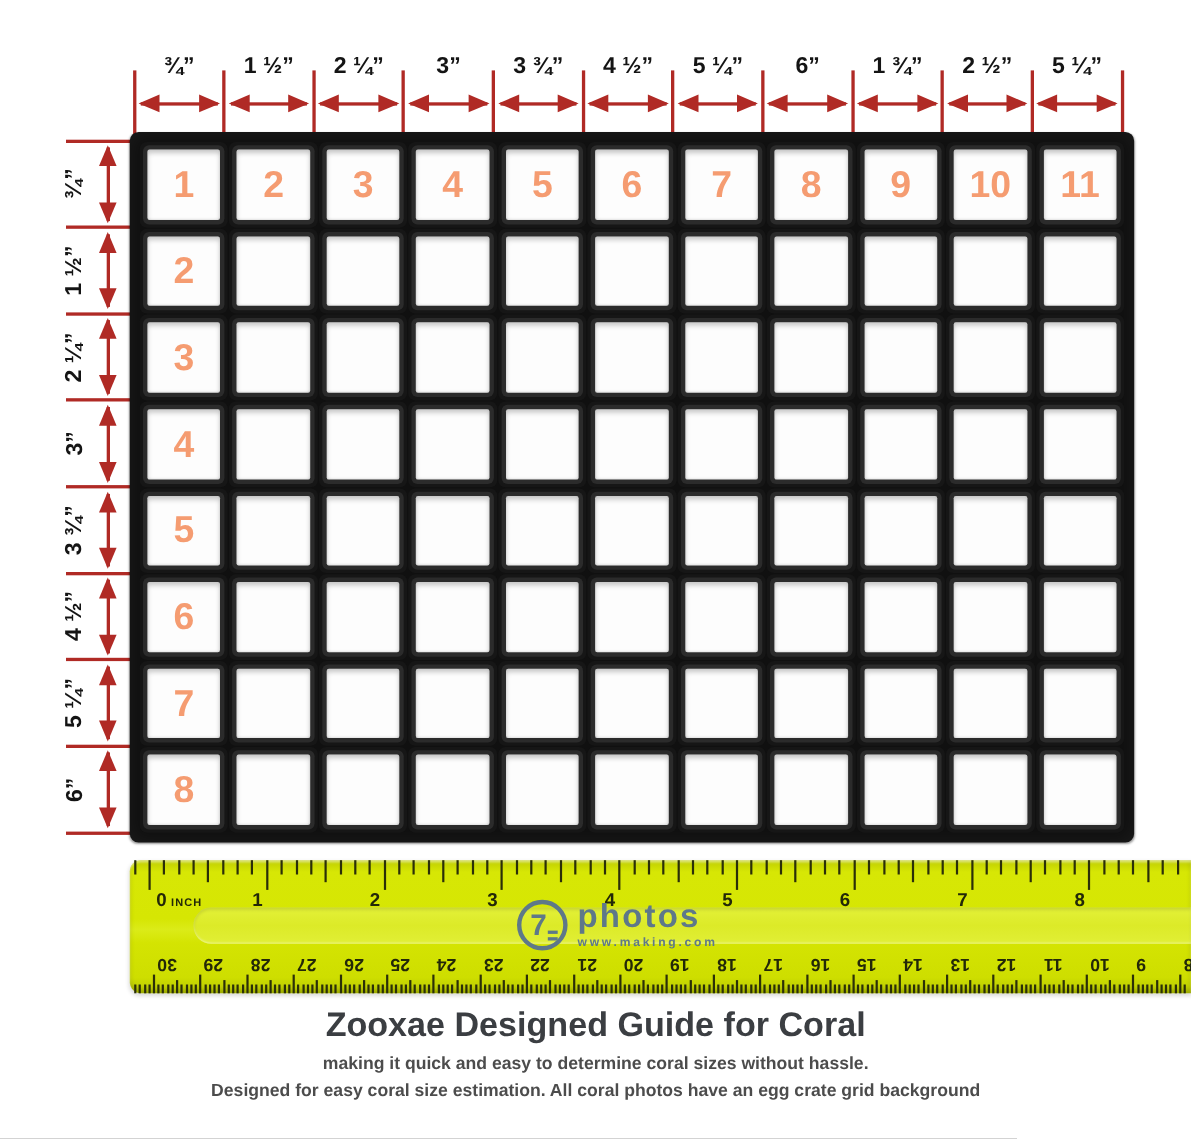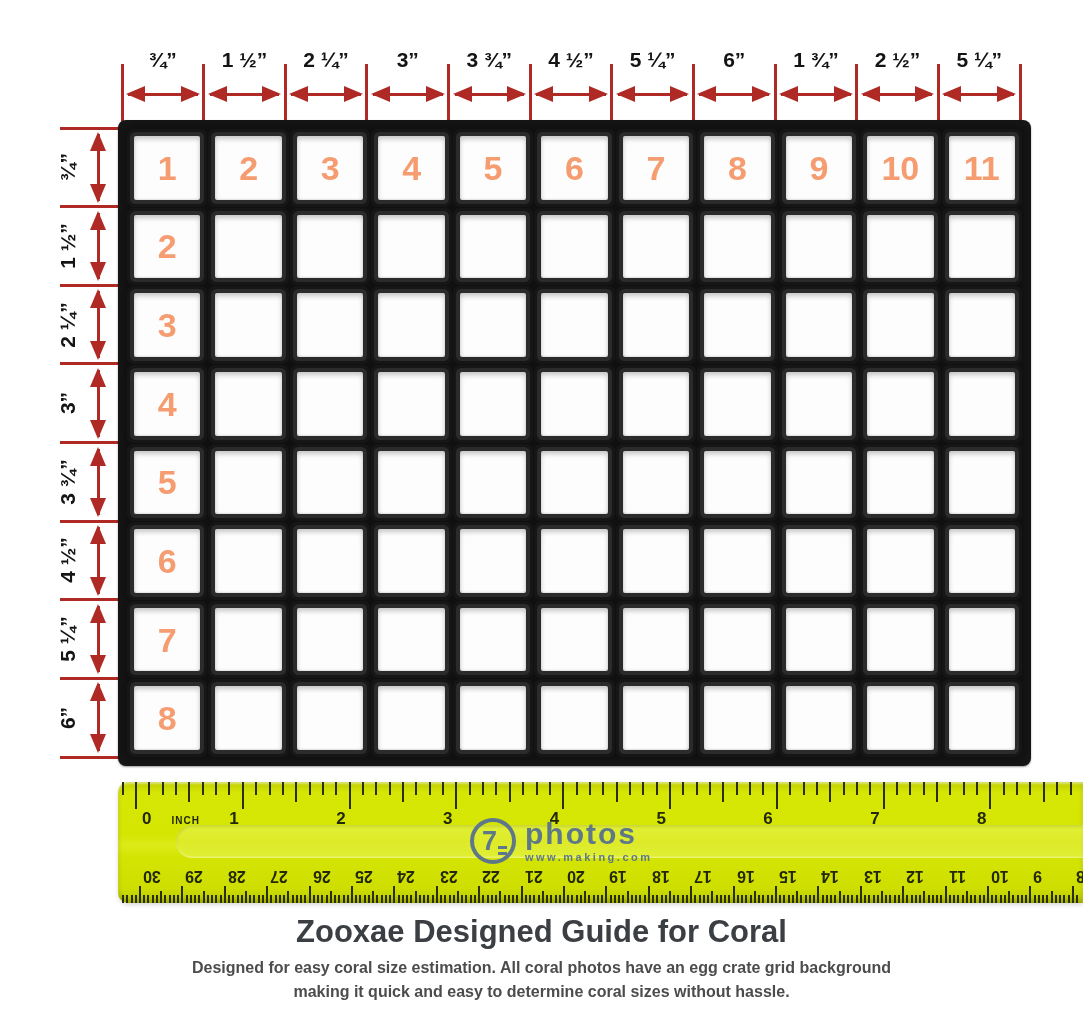--- a/index.html
+++ b/index.html
@@ -50,21 +50,21 @@
   #ruler-groove { position:absolute; left:58px; right:0; top:43px; height:33px;
     background:linear-gradient(180deg,#e3f138,#dcea28 50%,#e1ef36);
     border-radius:16px 0 0 16px;
     box-shadow:inset 0 2px 3px rgba(0,0,0,.12), inset 0 -1px 2px rgba(255,255,255,.45); }
   .in-tick { position:absolute; top:0; width:2px; background:#2b2f08; }
   .cm-tick { position:absolute; bottom:0; width:2px; background:#2b2f08; }
   .in-num { position:absolute; top:27px; font-size:17px; font-weight:bold; color:#232808;
     transform:translateX(-100%); }
   .in-zero { position:absolute; top:27px; font-size:17px; font-weight:bold; color:#232808;
     white-space:nowrap; }
-  .in-zero .unit { font-size:10px; letter-spacing:1px; margin-left:20px; font-weight:bold; }
+  .in-zero .unit { font-size:10px; letter-spacing:1px; margin-left:4px; font-weight:bold; }
   .cm-num { position:absolute; bottom:18px; font-size:16px; font-weight:bold; color:#232808;
     transform:rotate(180deg); }
   #logo { position:absolute; left:352px; top:30px; height:58px;
     display:flex; align-items:center; gap:9px; color:var(--logoblue); }
   #logo-circle { position:relative; width:46px; height:46px; border:4px solid var(--logoblue);
     border-radius:50%; display:flex; align-items:center; justify-content:center; }
   #logo-circle .glyph { font-size:27px; font-weight:bold; margin-right:7px; }
   #logo-circle .bars { position:absolute; right:5px; top:21px; }
   #logo-circle .bars i { display:block; width:9px; height:3px; background:var(--logoblue); margin:3px 0; }
   #logo-text { display:flex; flex-direction:column; line-height:1; }
@@ -695,17 +695,17 @@
       </div>
       <div id="logo-text">
         <span id="logo-word">photos</span>
         <span id="logo-site">www.making.com</span>
       </div>
     </div>
   </div>
 
   <div id="page-title">Zooxae Designed Guide for Coral</div>
   <div id="page-subtitle">
+    <span>making it quick and easy to determine coral sizes without hassle.</span>
     <span>Designed for easy coral size estimation. All coral photos have an egg crate grid background</span>
-    <span>making it quick and easy to determine coral sizes without hassle.</span>
   </div>
 
 </div>
 
 </body></html>

